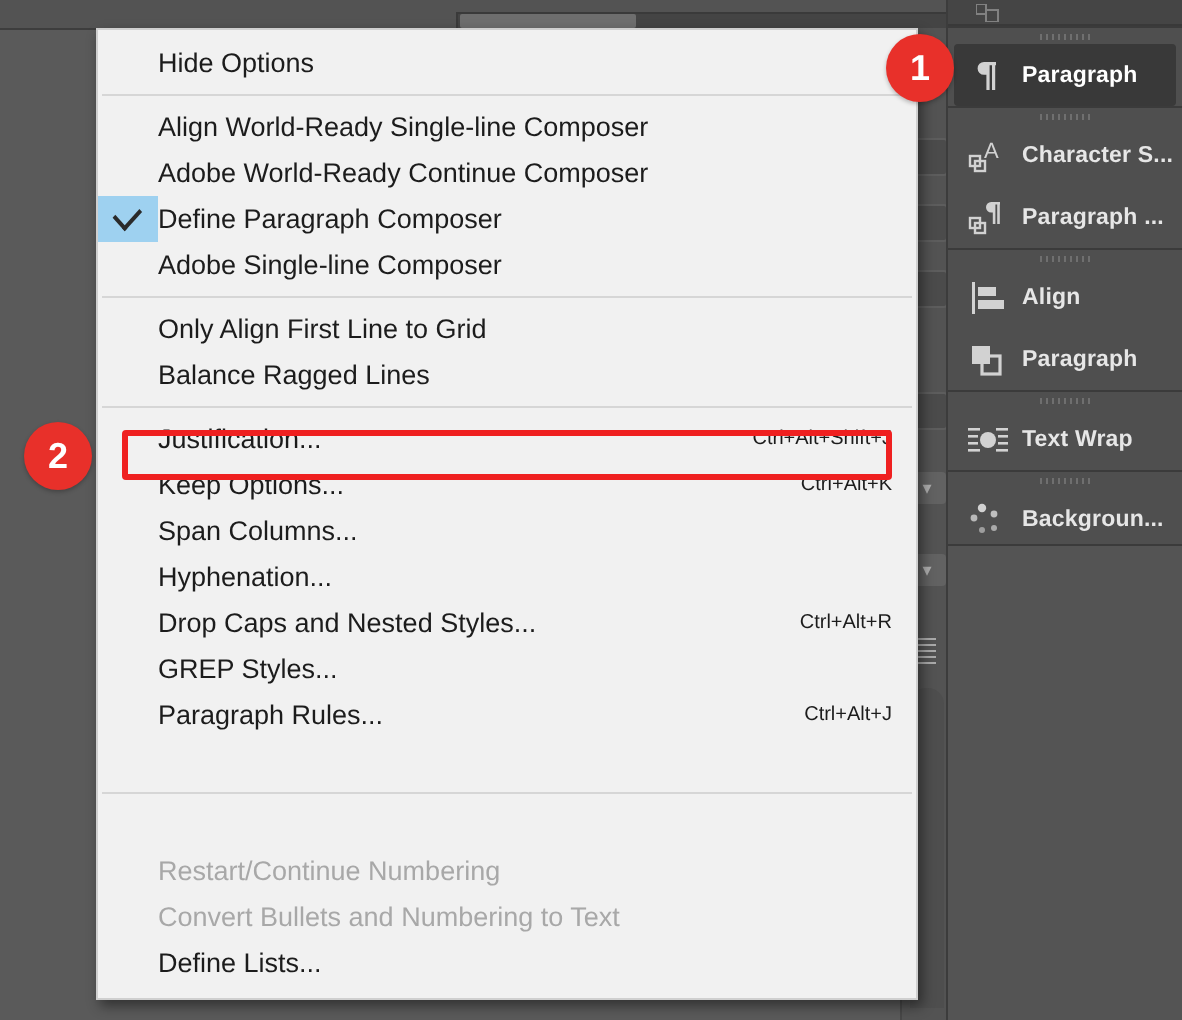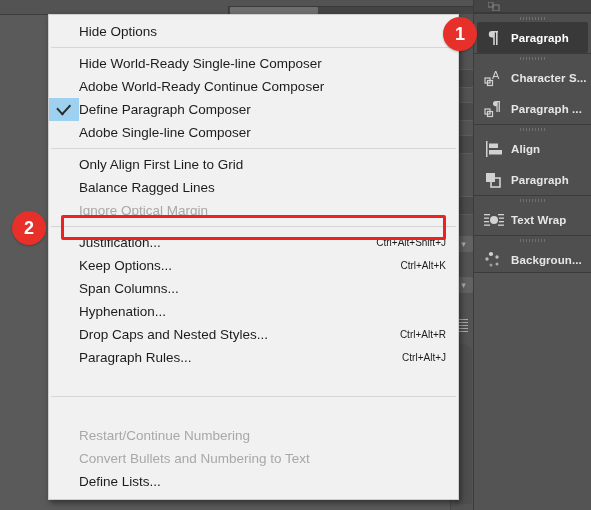--- a/index.html
+++ b/index.html
@@ -408,21 +408,21 @@
 </div>
 
 <div id="context-menu">
     <div class="menu-item">
       <div class="mi-check"></div>
       <div class="mi-label">Hide Options</div>
     </div>
     <div class="menu-sep"></div>
     <div class="menu-item">
       <div class="mi-check"></div>
-      <div class="mi-label">Hide World-Ready Single-line Composer</div>
+      <div class="mi-label">Align World-Ready Single-line Composer</div>
     </div>
     <div class="menu-item">
       <div class="mi-check"></div>
       <div class="mi-label">Adobe World-Ready Continue Composer</div>
     </div>
     <div class="menu-item checked">
       <div class="mi-check">
         <div class="check-glyph"></div>
       </div>
       <div class="mi-label">Define Paragraph Composer</div>
@@ -433,24 +433,20 @@
     </div>
     <div class="menu-sep"></div>
     <div class="menu-item">
       <div class="mi-check"></div>
       <div class="mi-label">Only Align First Line to Grid</div>
     </div>
     <div class="menu-item">
       <div class="mi-check"></div>
       <div class="mi-label">Balance Ragged Lines</div>
     </div>
-    <div class="menu-item disabled">
-      <div class="mi-check"></div>
-      <div class="mi-label">Ignore Optical Margin</div>
-    </div>
     <div class="menu-sep"></div>
     <div class="menu-item">
       <div class="mi-check"></div>
       <div class="mi-label">Justification...</div>
       <div class="mi-shortcut">Ctrl+Alt+Shift+J</div>
     </div>
     <div class="menu-item">
       <div class="mi-check"></div>
       <div class="mi-label">Keep Options...</div>
       <div class="mi-shortcut">Ctrl+Alt+K</div>
@@ -463,20 +459,24 @@
       <div class="mi-check"></div>
       <div class="mi-label">Hyphenation...</div>
     </div>
     <div class="menu-item">
       <div class="mi-check"></div>
       <div class="mi-label">Drop Caps and Nested Styles...</div>
       <div class="mi-shortcut">Ctrl+Alt+R</div>
     </div>
     <div class="menu-item">
       <div class="mi-check"></div>
+      <div class="mi-label">GREP Styles...</div>
+    </div>
+    <div class="menu-item">
+      <div class="mi-check"></div>
       <div class="mi-label">Paragraph Rules...</div>
       <div class="mi-shortcut">Ctrl+Alt+J</div>
     </div>
     <div class="menu-item">
       <div class="mi-check"></div>
     </div>
     <div class="menu-sep"></div>
     <div class="menu-item">
       <div class="mi-check"></div>
     </div>

